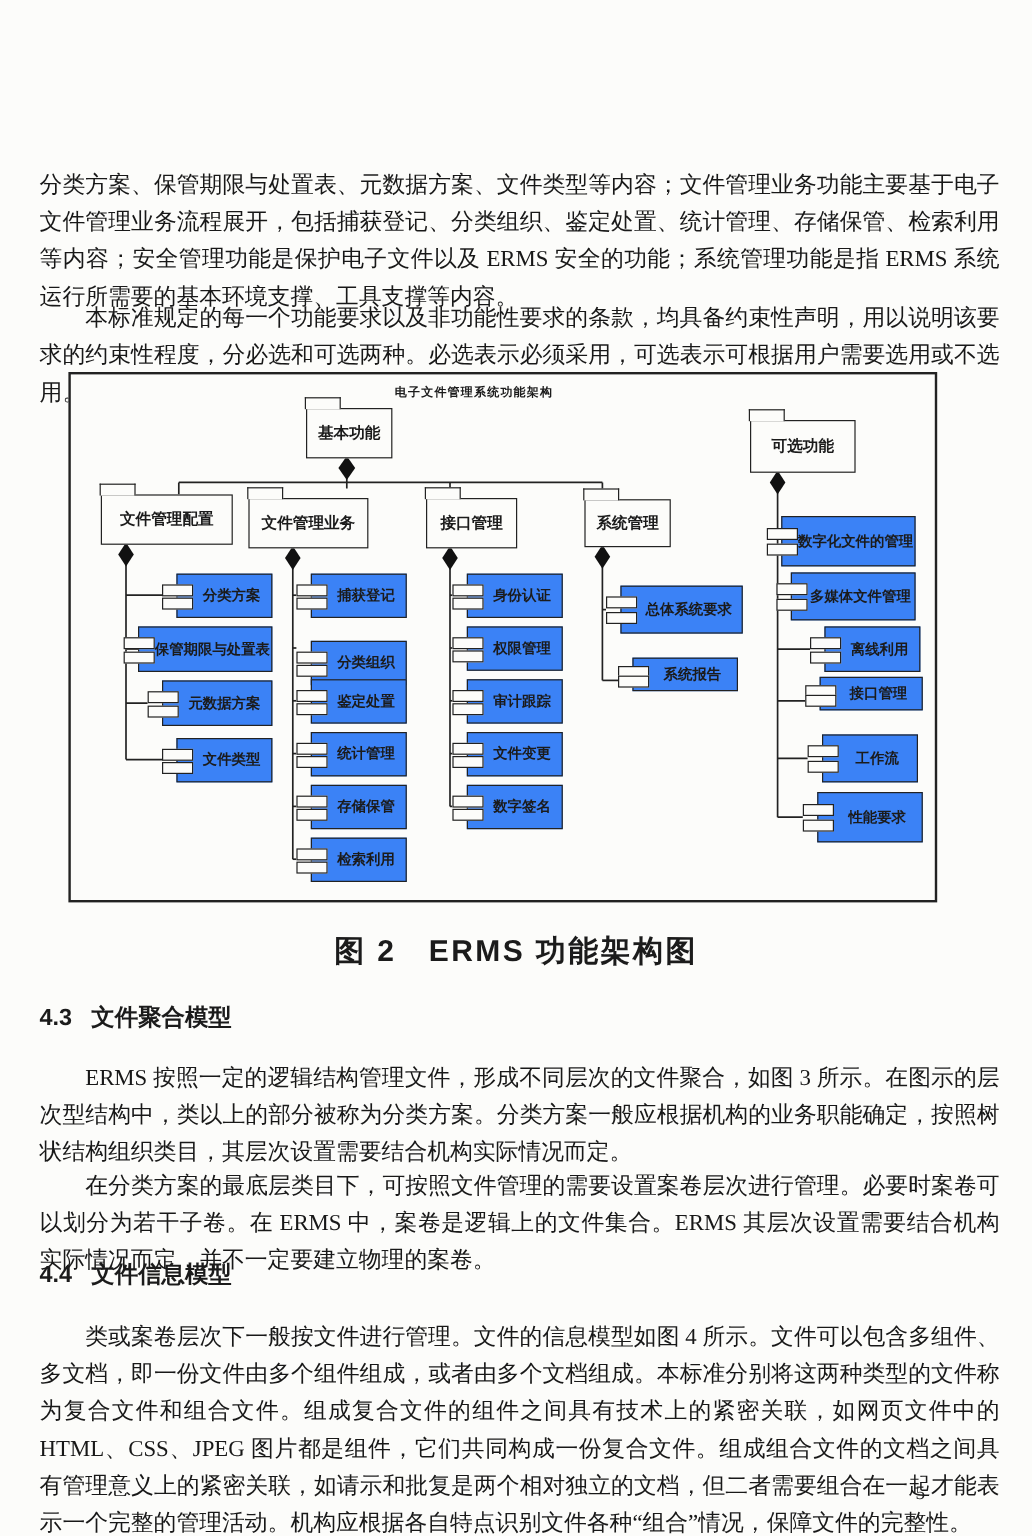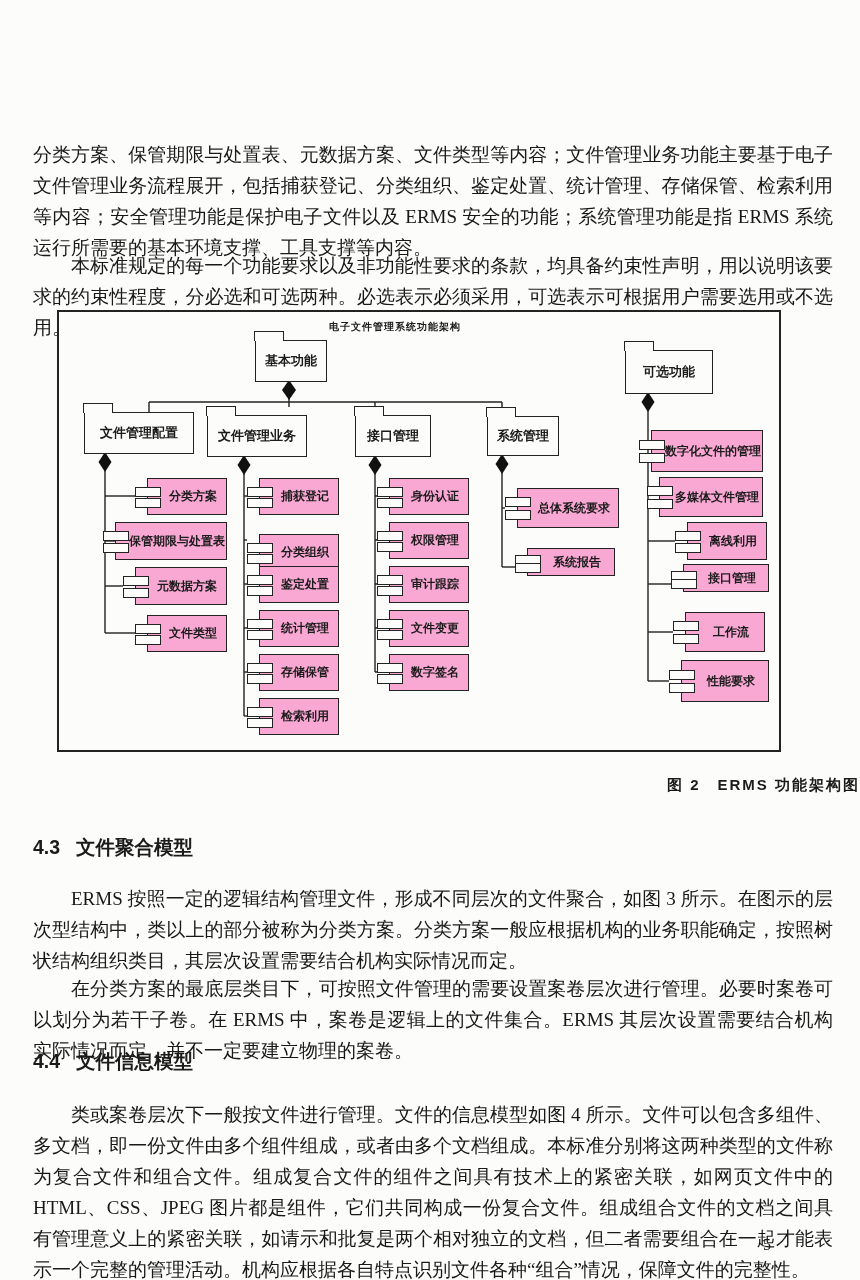--- a/index.html
+++ b/index.html
@@ -18,28 +18,28 @@
   .fig-title{position:absolute;left:270px;top:8px;font-weight:bold;font-size:10px;letter-spacing:1px;
     font-family:"Liberation Sans","DejaVu Sans",sans-serif;}
   .conn{position:absolute;left:0;top:0;pointer-events:none;}
 
   .pkg{position:absolute;border:1.6px solid #222;background:#fcfcfa;display:flex;align-items:center;
     justify-content:center;font-weight:bold;font-size:13px;font-family:"Liberation Sans","DejaVu Sans",sans-serif;
     box-sizing:border-box;}
   .pkg::before{content:"";position:absolute;top:-10px;left:-1.6px;width:30px;height:10px;
     border:1.6px solid #222;border-bottom:none;background:#fcfcfa;box-sizing:border-box;}
 
-  .comp{position:absolute;border:1.5px solid #222;background:#f9a8d4;display:flex;align-items:center;
+  .comp{position:absolute;border:1.5px solid #222;background:#3b82f6;display:flex;align-items:center;
     justify-content:center;font-weight:bold;font-size:12px;font-family:"Liberation Sans","DejaVu Sans",sans-serif;
     box-sizing:border-box;padding-left:12px;white-space:nowrap;}
   .comp .tab{position:absolute;left:-13px;width:26px;height:10px;border:1.5px solid #222;background:#fcfcfa;
     box-sizing:border-box;}
   .comp .t1{top:22%;} .comp .t2{top:55%;}
 
-  .caption{position:absolute;left:0;right:0;top:776px;text-align:right;font-weight:bold;font-size:15px;
+  .caption{position:absolute;left:0;right:0;top:776px;text-align:center;font-weight:bold;font-size:25px;
     font-family:"Liberation Sans","DejaVu Sans",sans-serif;letter-spacing:2px;}
 
   .h2{position:absolute;left:33px;font-weight:bold;font-size:19.5px;
     font-family:"Liberation Sans","DejaVu Sans",sans-serif;}
   .h2 .num{margin-right:16px;text-align:right;}
 
   .page-num{position:absolute;left:763px;top:1236px;font-size:16px;}
 </style>
 </head>
 <body>

